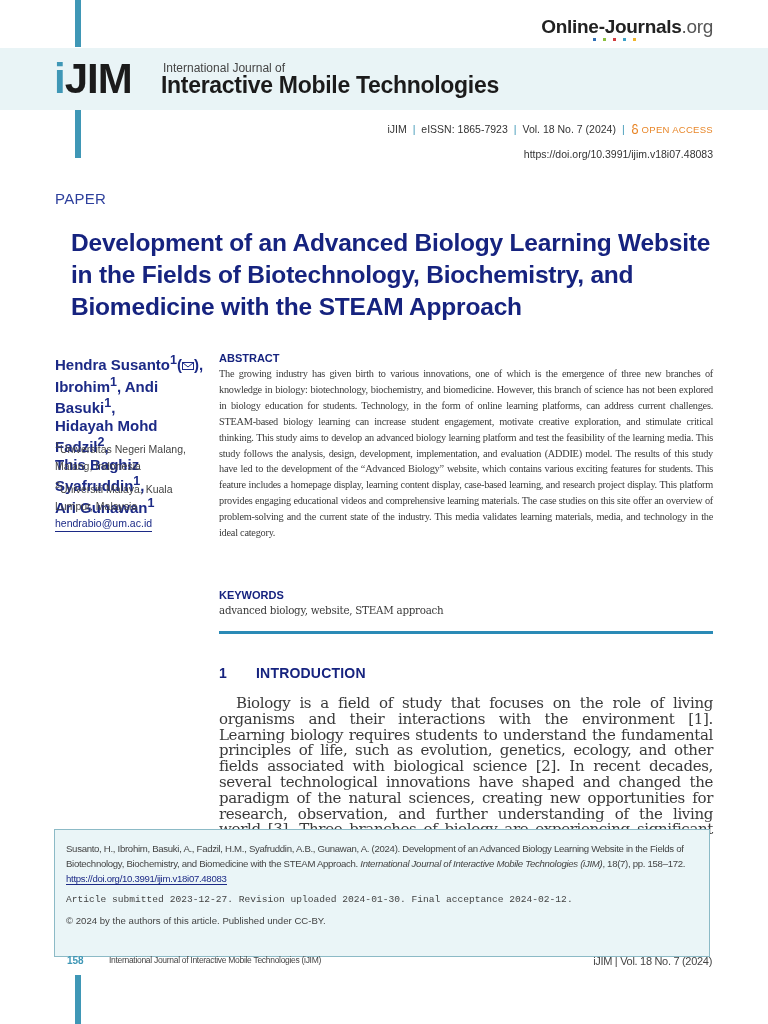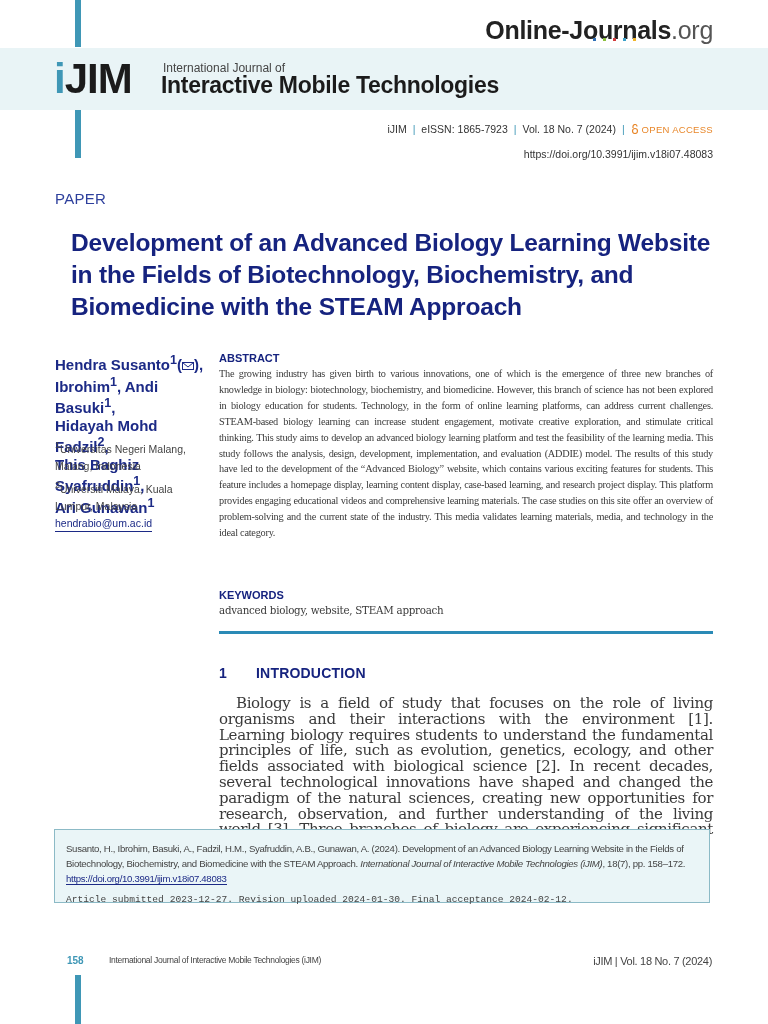--- a/index.html
+++ b/index.html
@@ -5,21 +5,21 @@
   html, body { margin: 0; padding: 0; }
   body {
     width: 768px; height: 1024px; position: relative; overflow: hidden;
     background: #ffffff; font-family: "Liberation Sans", sans-serif; color: #333;
   }
   .vbar { position: absolute; left: 75px; width: 6px; background: #3f97b6; }
   .vbar.top { top: 0; height: 47px; }
   .vbar.mid { top: 110px; height: 48px; }
   .vbar.bot { top: 975px; height: 49px; }
 
-  .brand { position: absolute; right: 55px; top: 16px; font-size: 25px; font-weight: bold; color: #222; letter-spacing: -0.3px; }
+  .brand { position: absolute; right: 55px; top: 16px; font-size: 19px; font-weight: bold; color: #222; letter-spacing: -0.3px; }
   .brand .org { font-weight: normal; color: #555; }
   .brand-dots { position: absolute; left: 593px; top: 38px; display: flex; gap: 7px; }
   .brand-dots span { width: 3px; height: 3px; display: block; }
 
   .band { position: absolute; left: 0; top: 48px; width: 768px; height: 62px; background: #e9f4f6; }
   .logo { position: absolute; left: 54px; top: 56px; font-size: 42px; font-weight: bold; color: #1b1b1b; letter-spacing: -1px; line-height: 46px; }
   .logo .i { color: #3f97b6; }
   .journal-sub { position: absolute; left: 163px; top: 61px; font-size: 12px; color: #444; }
   .journal-main { position: absolute; left: 161px; top: 72px; font-size: 23px; font-weight: bold; color: #1b1b1b; letter-spacing: -0.3px; }
 
@@ -41,21 +41,21 @@
   .abstract-label { top: 352px; }
   .abstract { position: absolute; left: 219px; top: 366px; width: 494px; font-family: Liberation Serif, serif; font-size: 10.3px; line-height: 15.9px; color: #3a3a3a; text-align: justify; margin: 0; letter-spacing: -0.25px; }
   .keywords-label { top: 589px; }
   .keywords { position: absolute; left: 219px; top: 604px; font-family: "DejaVu Serif", serif; font-size: 10.3px; color: #3a3a3a; letter-spacing: -0.25px; }
   .rule { position: absolute; left: 219px; top: 631px; width: 494px; height: 3px; background: #2a8ab6; }
 
   .intro-num { position: absolute; left: 219px; top: 665px; font-size: 14px; font-weight: bold; color: #16237f; }
   .intro-title { position: absolute; left: 256px; top: 665px; font-size: 14px; font-weight: bold; color: #16237f; letter-spacing: 0.2px; }
   .intro-body { position: absolute; left: 219px; top: 696px; width: 494px; font-family: "DejaVu Serif", serif; font-size: 15px; line-height: 15.8px; color: #3a3a3a; text-align: justify; text-indent: 17px; margin: 0; letter-spacing: -0.35px; }
 
-  .citebox { position: absolute; left: 54px; top: 829px; width: 656px; height: 74px; background: #eaf5f7; border: 1px solid #8cbac6; box-sizing: border-box; padding: 11px 11px 0 11px; font-size: 9.6px; color: #444; }
+  .citebox { position: absolute; left: 54px; top: 829px; width: 656px; height: 128px; background: #eaf5f7; border: 1px solid #8cbac6; box-sizing: border-box; padding: 11px 11px 0 11px; font-size: 9.6px; color: #444; }
   .citebox .cite { line-height: 15px; letter-spacing: -0.3px; }
   .citebox .cite-journal { font-style: italic; }
   .citebox .cite-doi { color: #1c2a86; border-bottom: 1px solid #1c2a86; }
   .citebox .dates { margin-top: 7px; line-height: 14px; font-family: Liberation Mono, monospace; }
   .citebox .license { margin-top: 7px; line-height: 14px; }
 
   .footer-page { position: absolute; left: 67px; top: 955px; font-size: 10px; font-weight: bold; color: #3f97b6; }
   .footer-journal { position: absolute; left: 109px; top: 955px; font-size: 8.5px; color: #444; letter-spacing: -0.3px; }
   .footer-right { position: absolute; right: 56px; top: 955px; font-size: 11px; color: #444; letter-spacing: -0.3px; }
 </style>
@@ -129,17 +129,18 @@
 <div class="intro-num">1</div>
 <div class="intro-title">INTRODUCTION</div>
 <p class="intro-body">Biology is a field of study that focuses on the role of living organisms and their inter­actions with the environment [1]. Learning biology requires students to understand the fundamental principles of life, such as evolution, genetics, ecology, and other fields asso­ciated with biological science [2]. In recent decades, several technological innovations have shaped and changed the paradigm of the natural sciences, creating new opportu­nities for research, observation, and further understanding of the living world [3]. Three branches of biology are experiencing significant growth: biotechnology, biomedicine,</p>
 
 <div class="citebox">
   <div class="cite">
     <span>Susanto, H., Ibrohim, Basuki, A., Fadzil, H.M., Syafruddin, A.B., Gunawan, A. (2024). Development of an Advanced Biology Learning Website in the Fields of Biotechnology, Biochemistry, and Biomedicine with the STEAM Approach. </span><span class="cite-journal">International Journal of Interactive Mobile Technologies (iJIM)</span><span>, 18(7), pp. 158–172.</span><br>
     <span class="cite-doi">https://doi.org/10.3991/ijim.v18i07.48083</span>
   </div>
   <div class="dates">Article submitted 2023-12-27. Revision uploaded 2024-01-30. Final acceptance 2024-02-12.</div>
+  <div class="license">© 2024 by the authors of this article. Published under CC-BY.</div>
 </div>
 
 <div class="footer-page">158</div>
 <div class="footer-journal">International Journal of Interactive Mobile Technologies (iJIM)</div>
 <div class="footer-right">iJIM | Vol. 18 No. 7 (2024)</div>
 
 </body></html>

